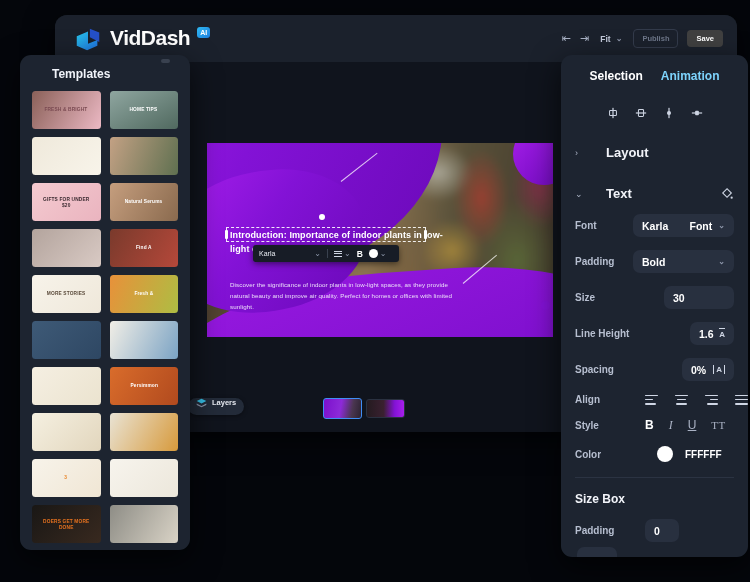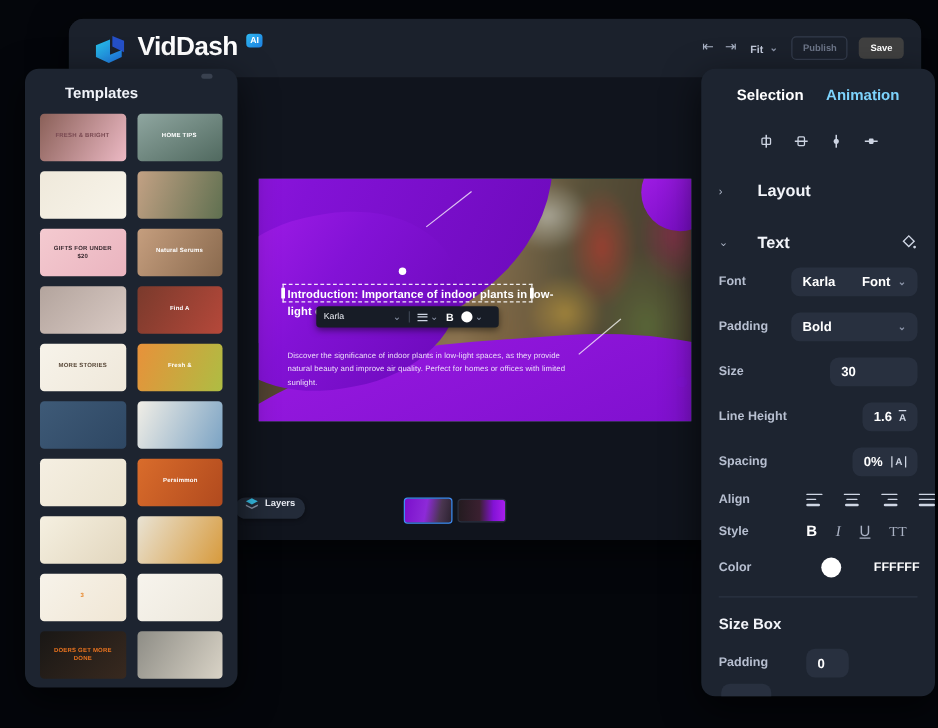--- a/index.html
+++ b/index.html
@@ -100,21 +100,21 @@
   .align-ops{display:flex;gap:17px;margin-left:12px;}
   .al-ic{width:13px;height:10px;display:flex;flex-direction:column;justify-content:space-between;cursor:pointer;}
   .al-ic i{display:block;height:1.5px;background:#cfd6e4;border-radius:1px;}
   .style-ops{display:flex;gap:15px;margin-left:12px;align-items:baseline;}
   .style-btn{cursor:pointer;font-size:12px;color:#aab2c4;}
   .st-b{color:#fff;font-weight:800;}
   .st-i{font-style:italic;font-family:"Liberation Serif",serif;}
   .st-u{text-decoration:underline;}
   .st-tt{font-size:11px;letter-spacing:.5px;font-family:"Liberation Serif",serif;}
   .color-swatch{width:16px;height:16px;border-radius:50%;background:#fff;margin-left:24px;cursor:pointer;flex:none;}
-  .color-hex{color:#fff;font-size:10px;font-weight:700;margin-left:26px;}
+  .color-hex{color:#fff;font-size:10px;font-weight:700;margin-left:12px;}
   .divider{height:1px;background:#2b3342;margin:15px 0 0;}
   .sub-head{color:#f2f4f9;font-size:12px;font-weight:800;margin-top:14px;}
   .partial-box{position:absolute;left:16px;bottom:-8px;width:40px;height:18px;background:#28303f;border-radius:7px;}
   .text-ic{margin-left:auto;color:#cdd4e2;}
 </style>
 </head>
 <body>
 
 <div class="stage">
 

